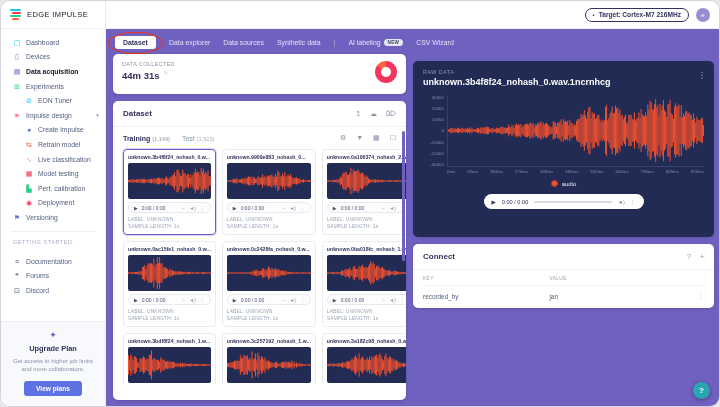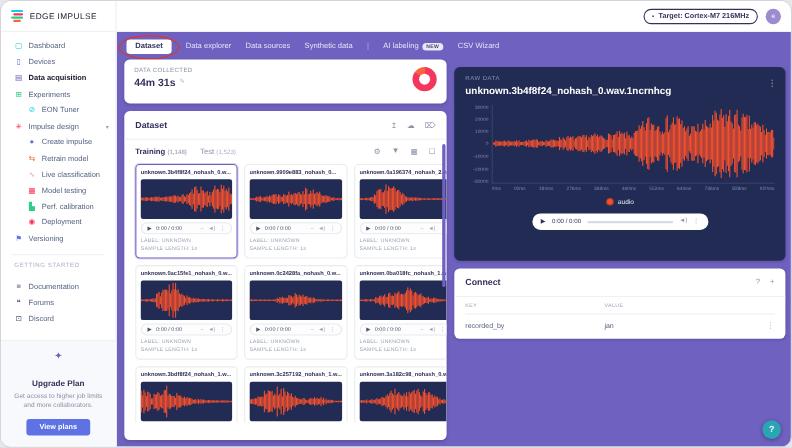--- a/index.html
+++ b/index.html
@@ -21,21 +21,21 @@
   .nav-item { display:flex; align-items:center; gap:5px; height:14.6px; padding-left:12px; padding-right:6px; cursor:pointer; }
   .nav-item.sub { padding-left:24px; }
   .nav-icon { width:8px; font-size:7px; line-height:1; text-align:center; flex:none; }
   .nav-label { font-size:6.8px; color:#525f7f; white-space:nowrap; }
   .nav-item.active .nav-label { color:#16182b; font-weight:bold; }
   .nav-chevron { margin-left:auto; font-size:5.5px; color:#9aa3b5; }
   .side-divider { height:1px; background:#eef0f4; margin:6px 10px 5px 10px; }
   .section-label { font-size:5.6px; letter-spacing:.5px; color:#aab1c0; padding:2px 0 3px 12px; }
   .upgrade { margin-top:auto; background:#f8f9fc; border-top:1px solid #eef0f4; padding:8px 8px 10px 8px; text-align:center; }
   .upgrade-icon { font-size:9px; color:#6e5fbe; }
-  .upgrade-title { font-size:7.4px; font-weight:bold; color:#32325d; margin-top:16px; }
+  .upgrade-title { font-size:7.4px; font-weight:bold; color:#32325d; margin-top:4px; }
   .upgrade-desc { font-size:6px; color:#8a92a6; line-height:1.45; margin-top:4px; }
   .upgrade-btn { display:inline-block; margin-top:7px; background:#5e72e4; color:#fff; font-size:6.6px; font-weight:bold; padding:4px 12px; border-radius:3px; cursor:pointer; }
 
   
   .topbar { position:absolute; left:105px; top:0; right:0; height:28px; background:#fff; border-bottom:1px solid #f0f0f4; display:flex; align-items:center; z-index:2; }
   .crumbs { position:absolute; left:0; right:0; display:flex; justify-content:center; align-items:center; gap:3px; }
   .crumb-project { font-size:7.2px; font-weight:bold; color:#32325d; }
   .crumb-sep { font-size:7.2px; color:#8898aa; }
   .crumb-title { font-size:7.2px; color:#525f7f; }
   .crumb-badge { font-size:4.8px; color:#8898aa; border:1px solid #dfe3ea; border-radius:6px; padding:1px 4px; letter-spacing:.3px; background:#fff; }

